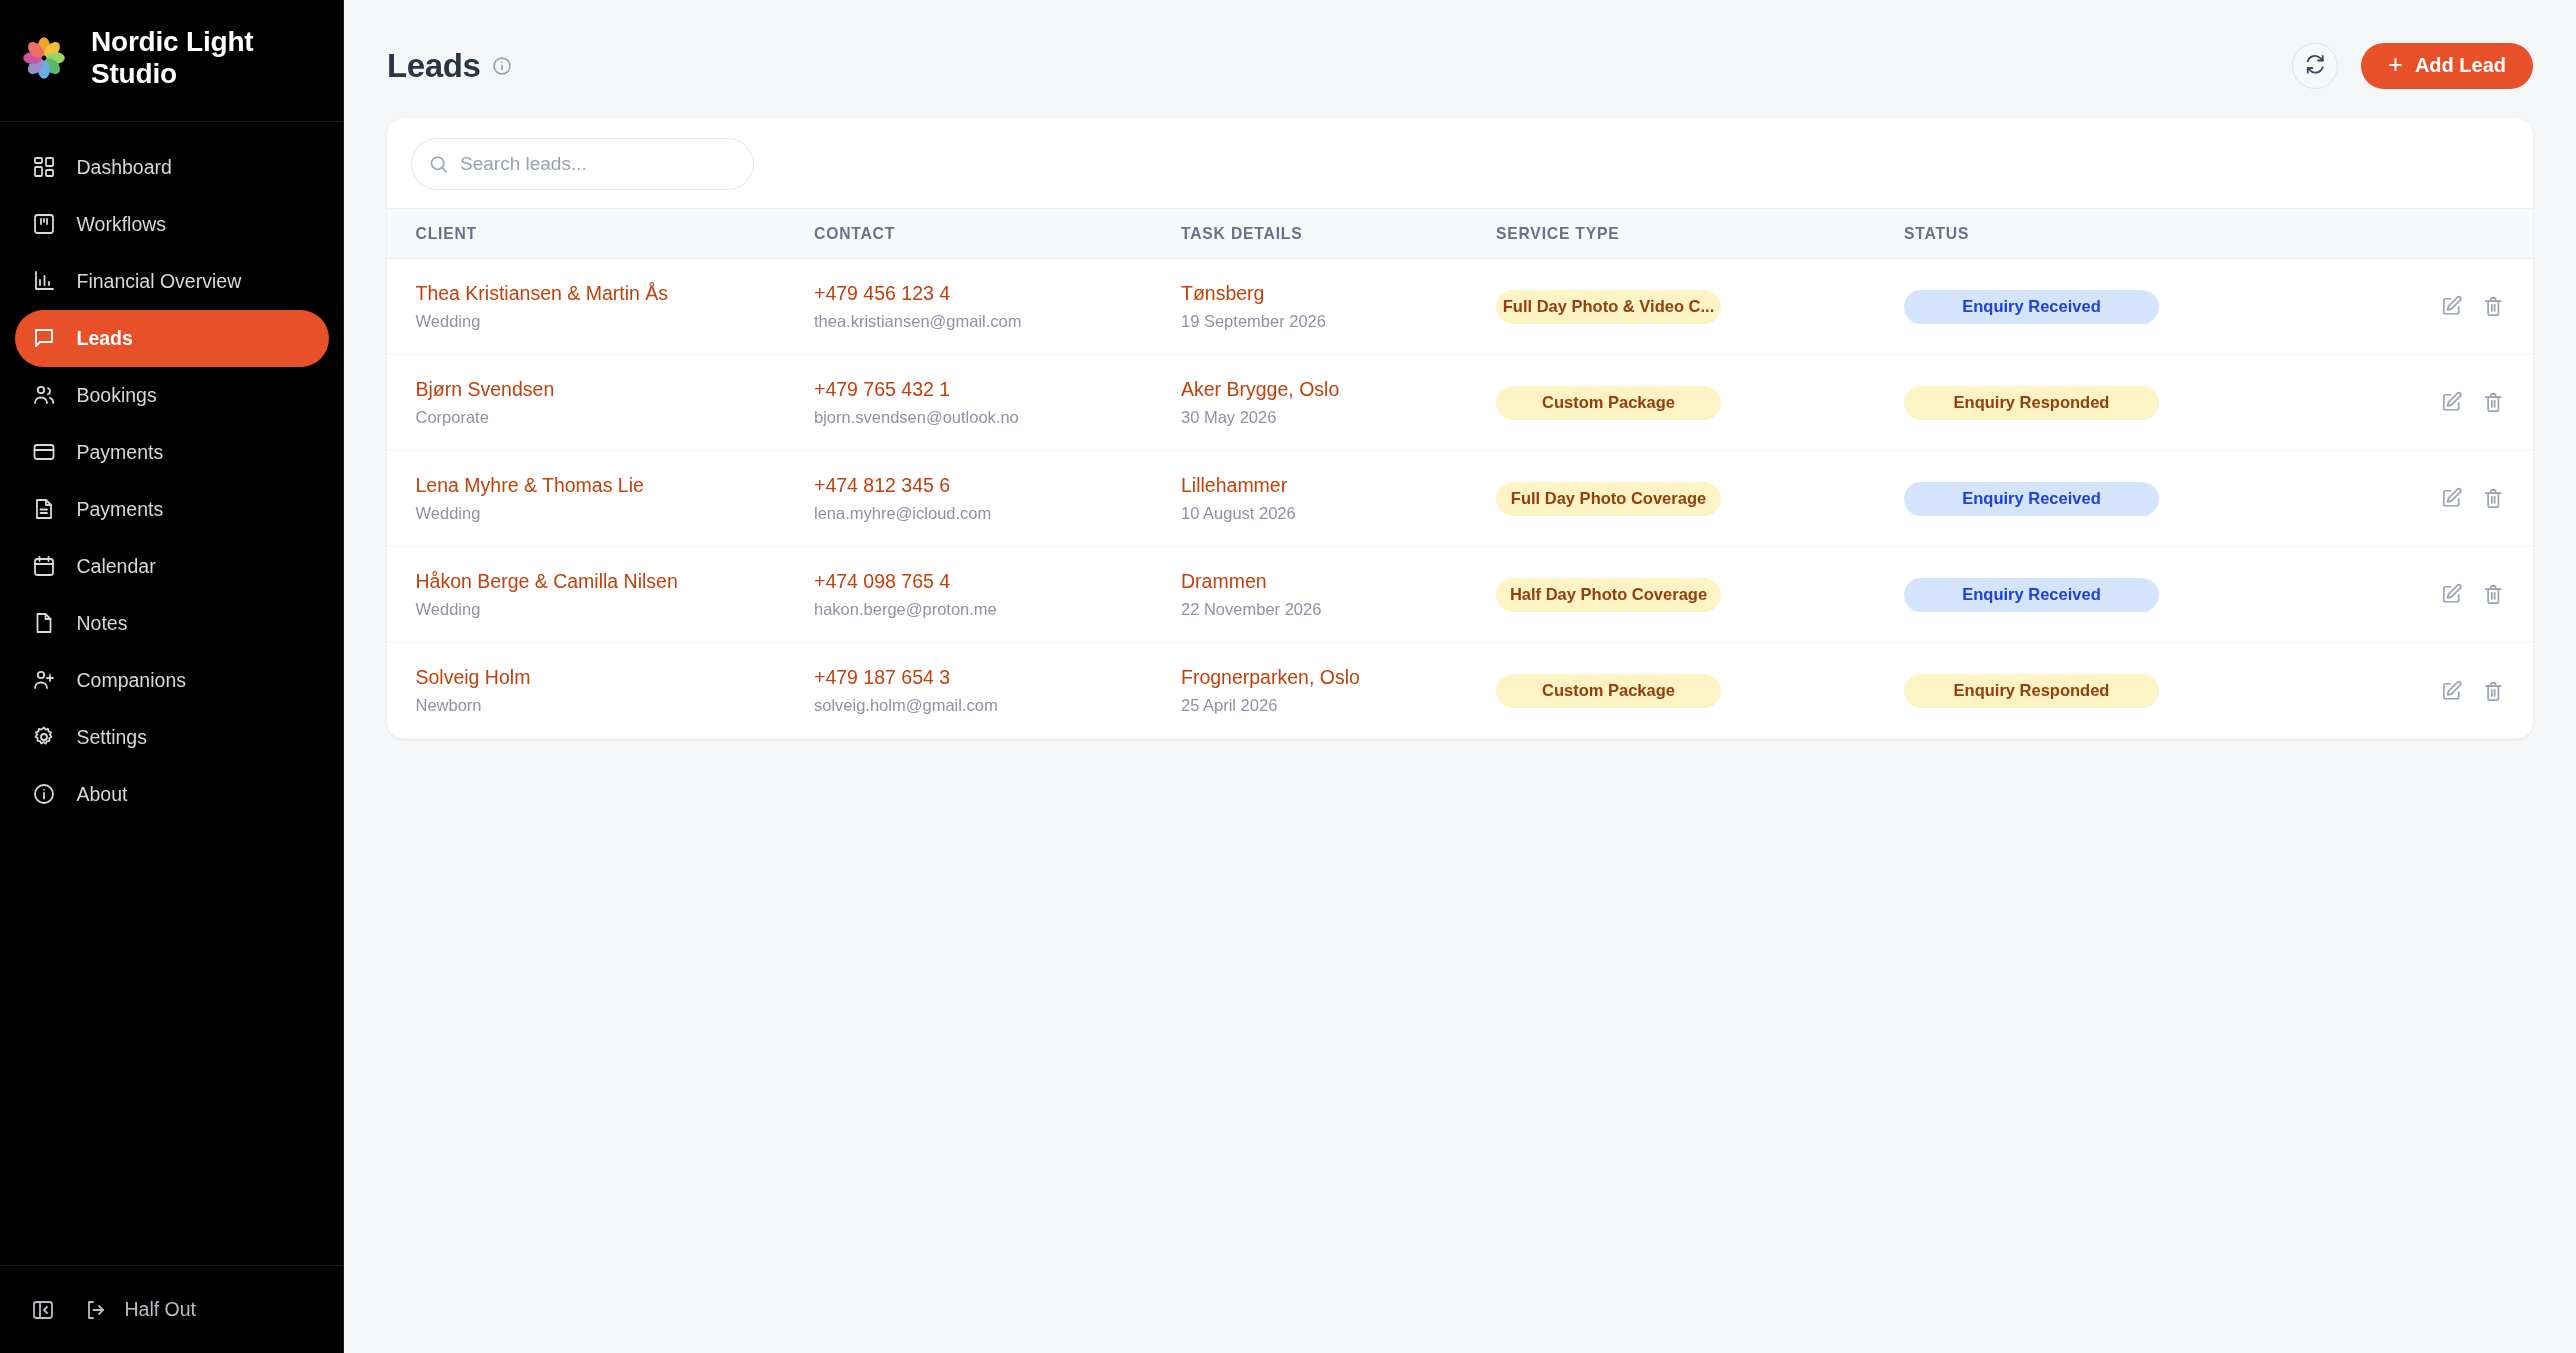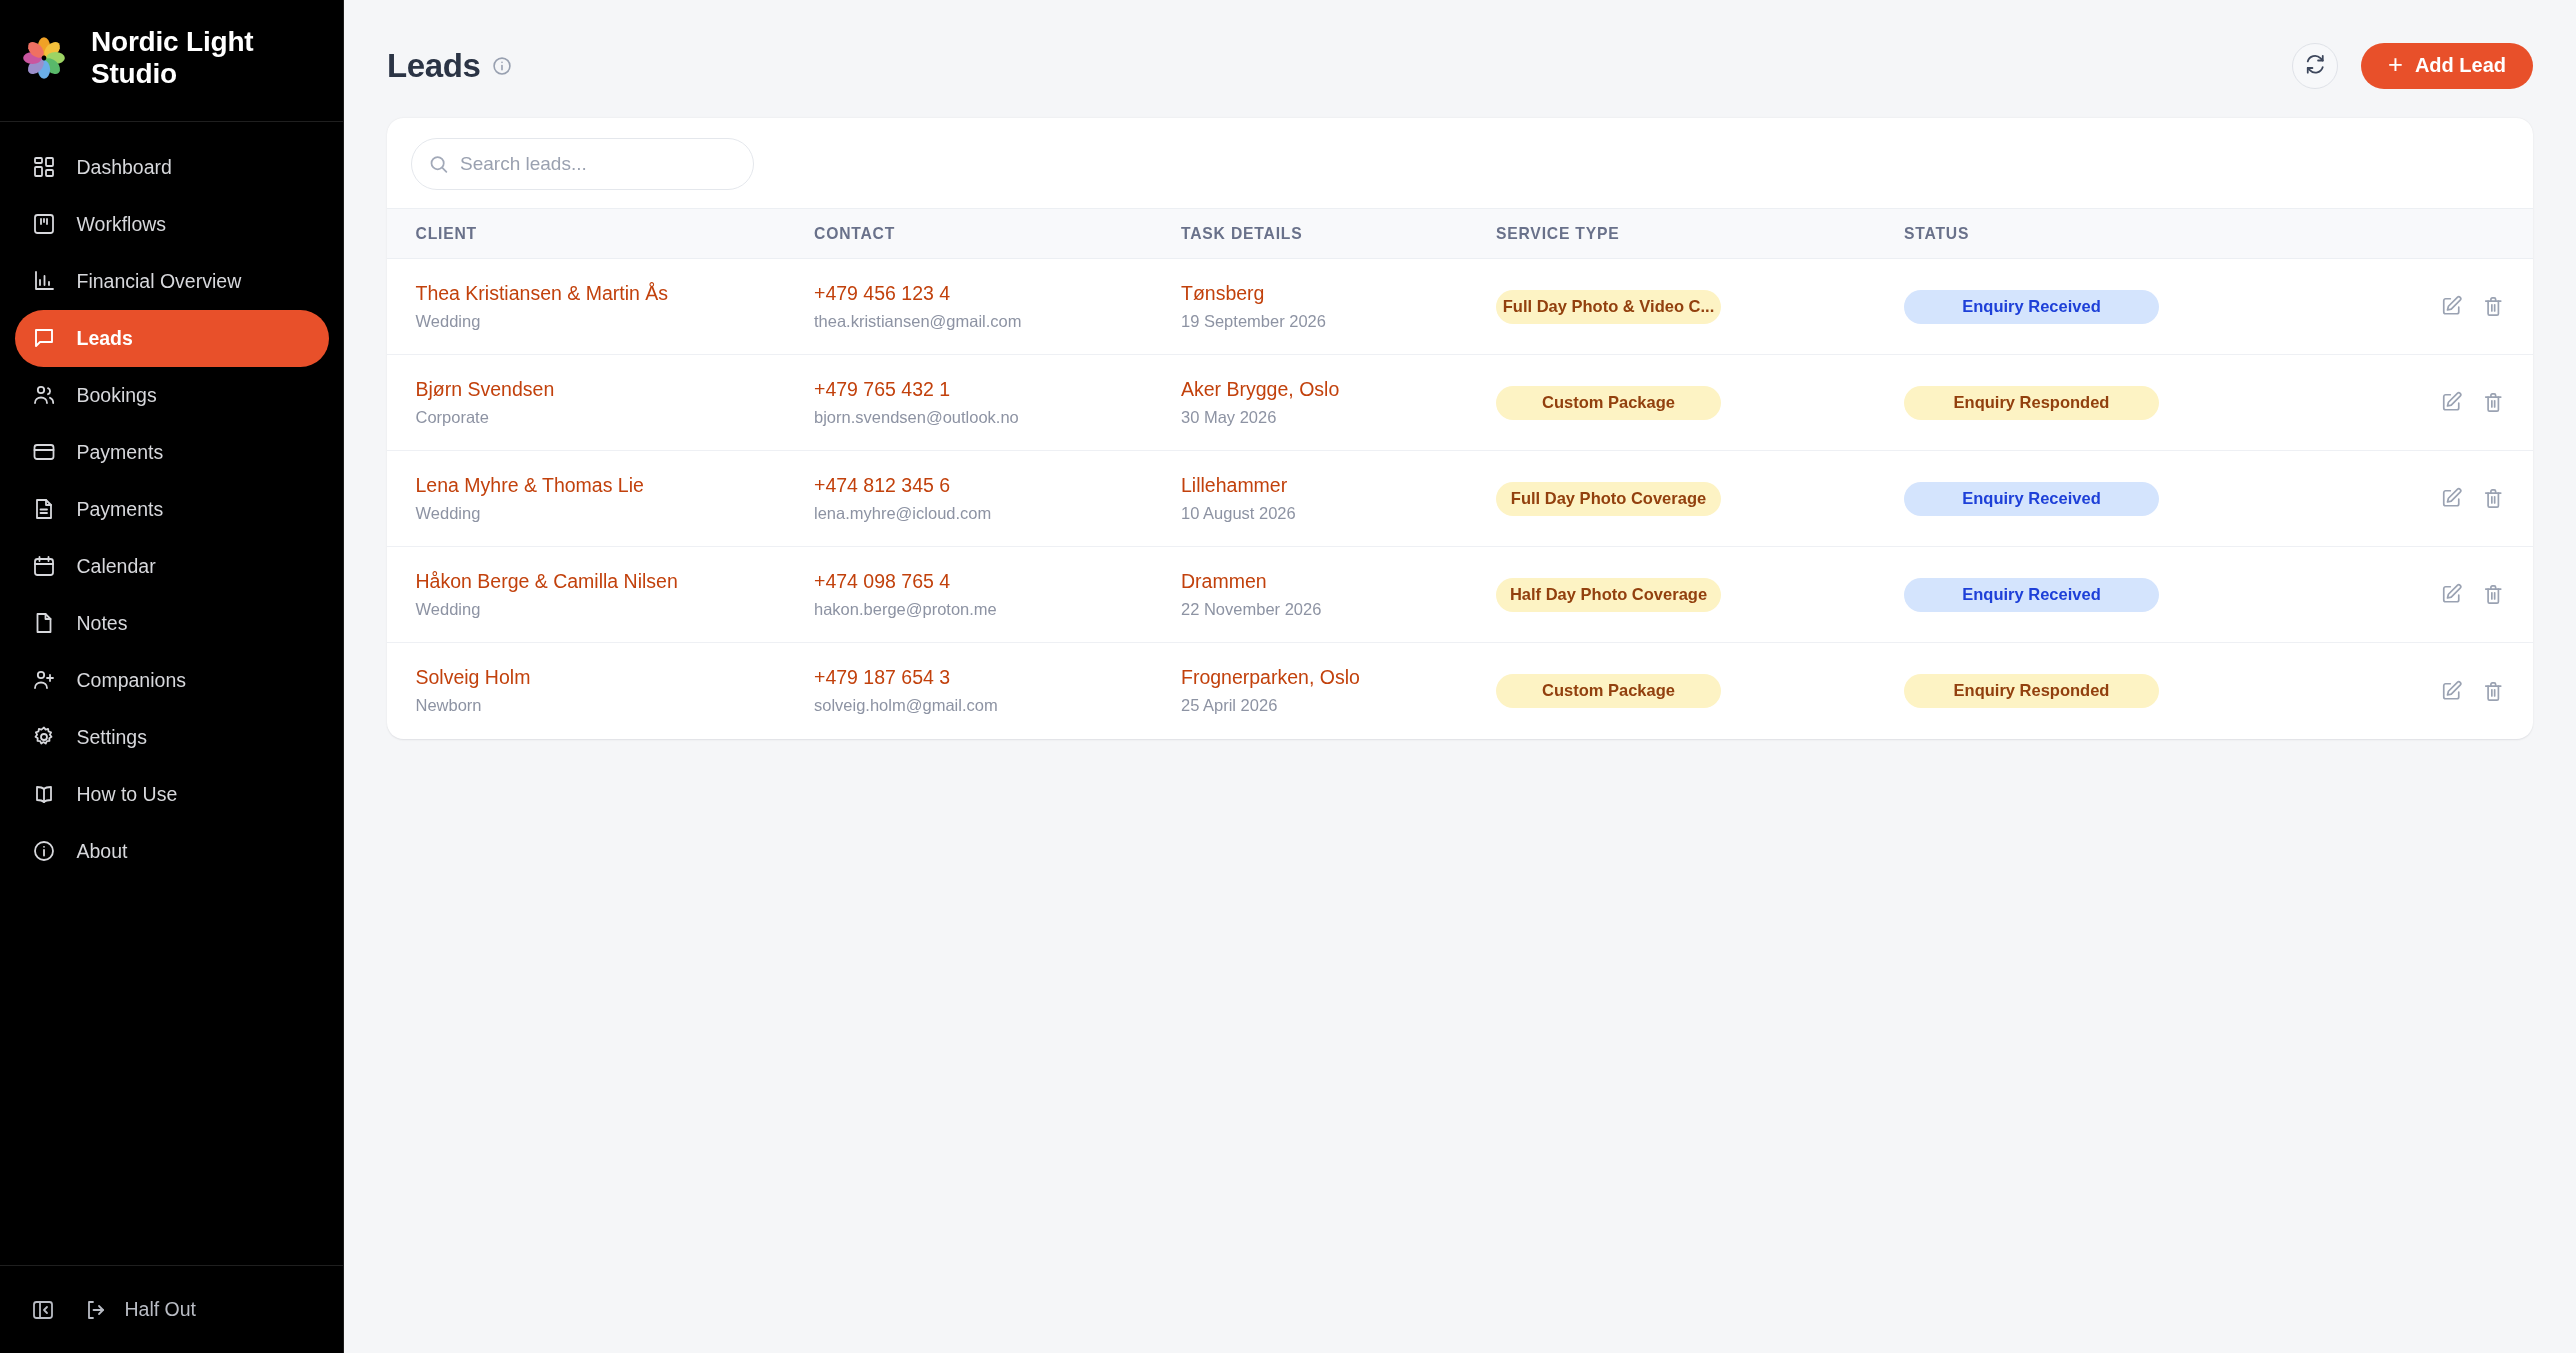--- a/index.html
+++ b/index.html
@@ -291,29 +291,20 @@
       <div class="nav-item">
         <span class="ico">
           <svg viewBox="0 0 24 24" fill="none" stroke="#d7d8dc" stroke-width="1.8" stroke-linecap="round" stroke-linejoin="round">
               <circle cx="12" cy="12" r="3"></circle>
               <path d="M12 2.5l1.6 2.1 2.5-.7.5 2.6 2.5.9-1.2 2.3 1.6 2.1-2.2 1.5.2 2.6-2.6.2-1.2 2.4-2.2-1.4-2.2 1.4-1.2-2.4-2.6-.2.2-2.6-2.2-1.5 1.6-2.1L3.9 7.4l2.5-.9.5-2.6 2.5.7z"></path>
             </svg>
         </span>
         <span>Settings</span>
       </div>
 
-      <div class="nav-item">
-        <span class="ico">
-          <svg viewBox="0 0 24 24" fill="none" stroke="#d7d8dc" stroke-width="1.8" stroke-linecap="round" stroke-linejoin="round">
-              <path d="M12 7c-1.5-1.5-4-2-7-2v13c3 0 5.5.5 7 2 1.5-1.5 4-2 7-2V5c-3 0-5.5.5-7 2z"></path>
-              <line x1="12" y1="7" x2="12" y2="20"></line>
-            </svg>
-        </span>
-        <span>How to Use</span>
-      </div>
 
       <div class="nav-item">
         <span class="ico">
           <svg viewBox="0 0 24 24" fill="none" stroke="#d7d8dc" stroke-width="1.8" stroke-linecap="round" stroke-linejoin="round">
               <circle cx="12" cy="12" r="9"></circle>
               <line x1="12" y1="11" x2="12" y2="16.5"></line>
               <circle cx="12" cy="7.8" r="0.9" fill="#d7d8dc" stroke="none"></circle>
             </svg>
         </span>
         <span>About</span>

